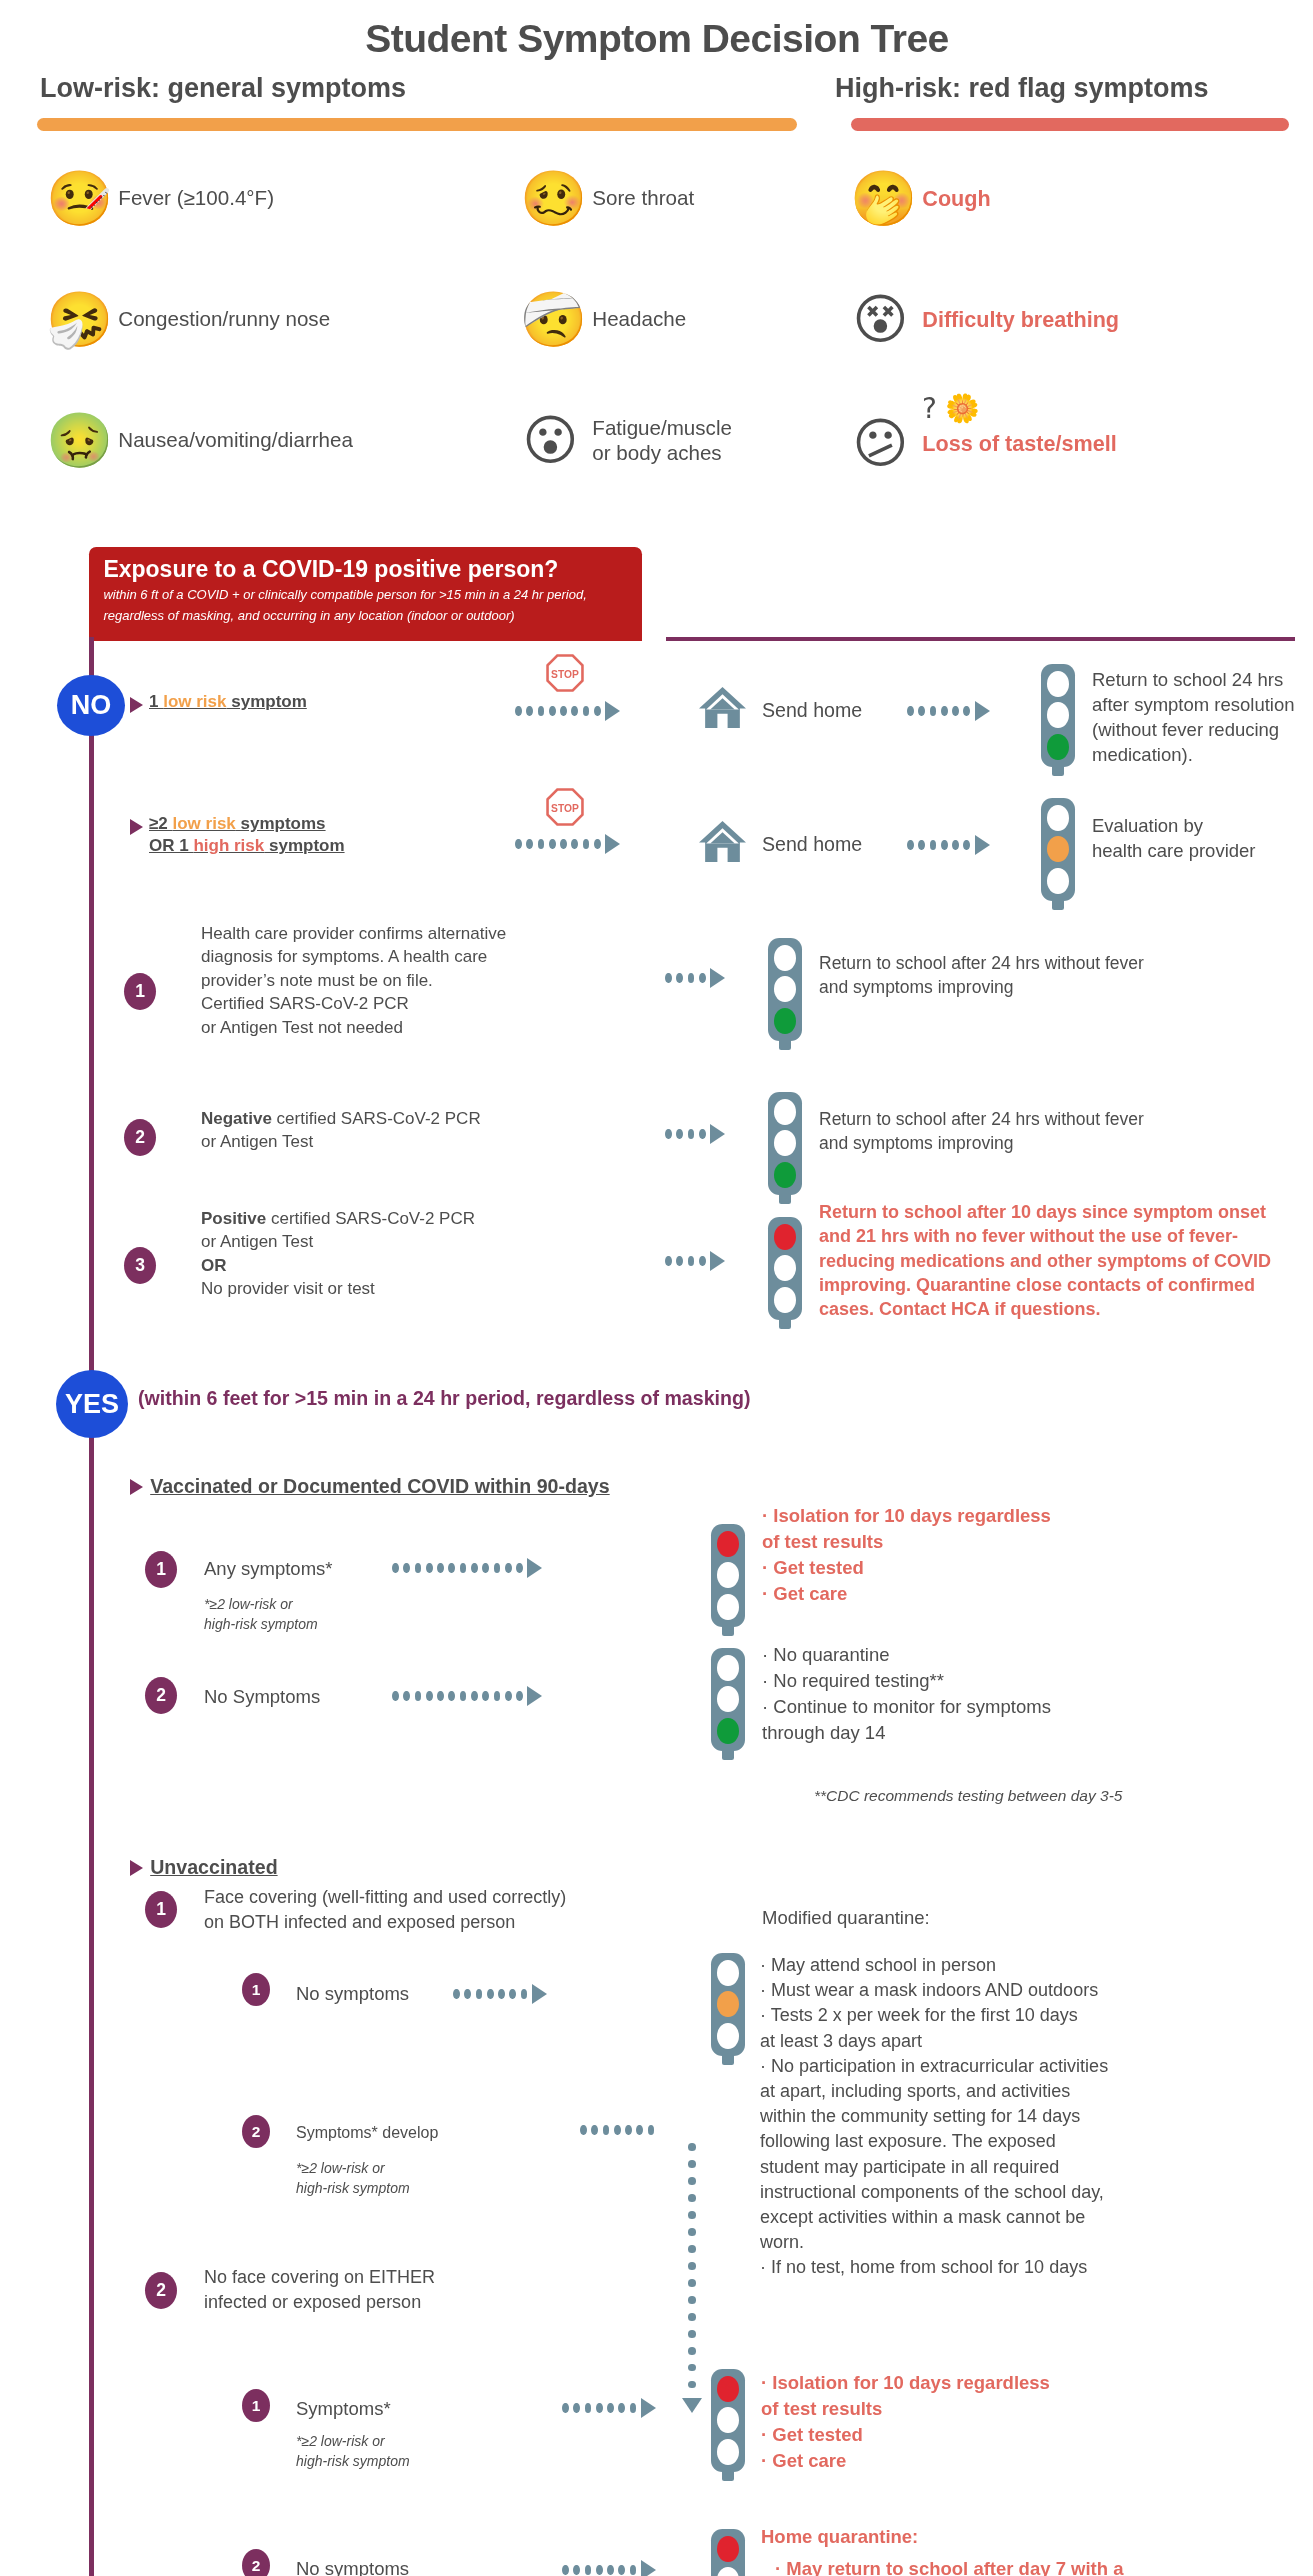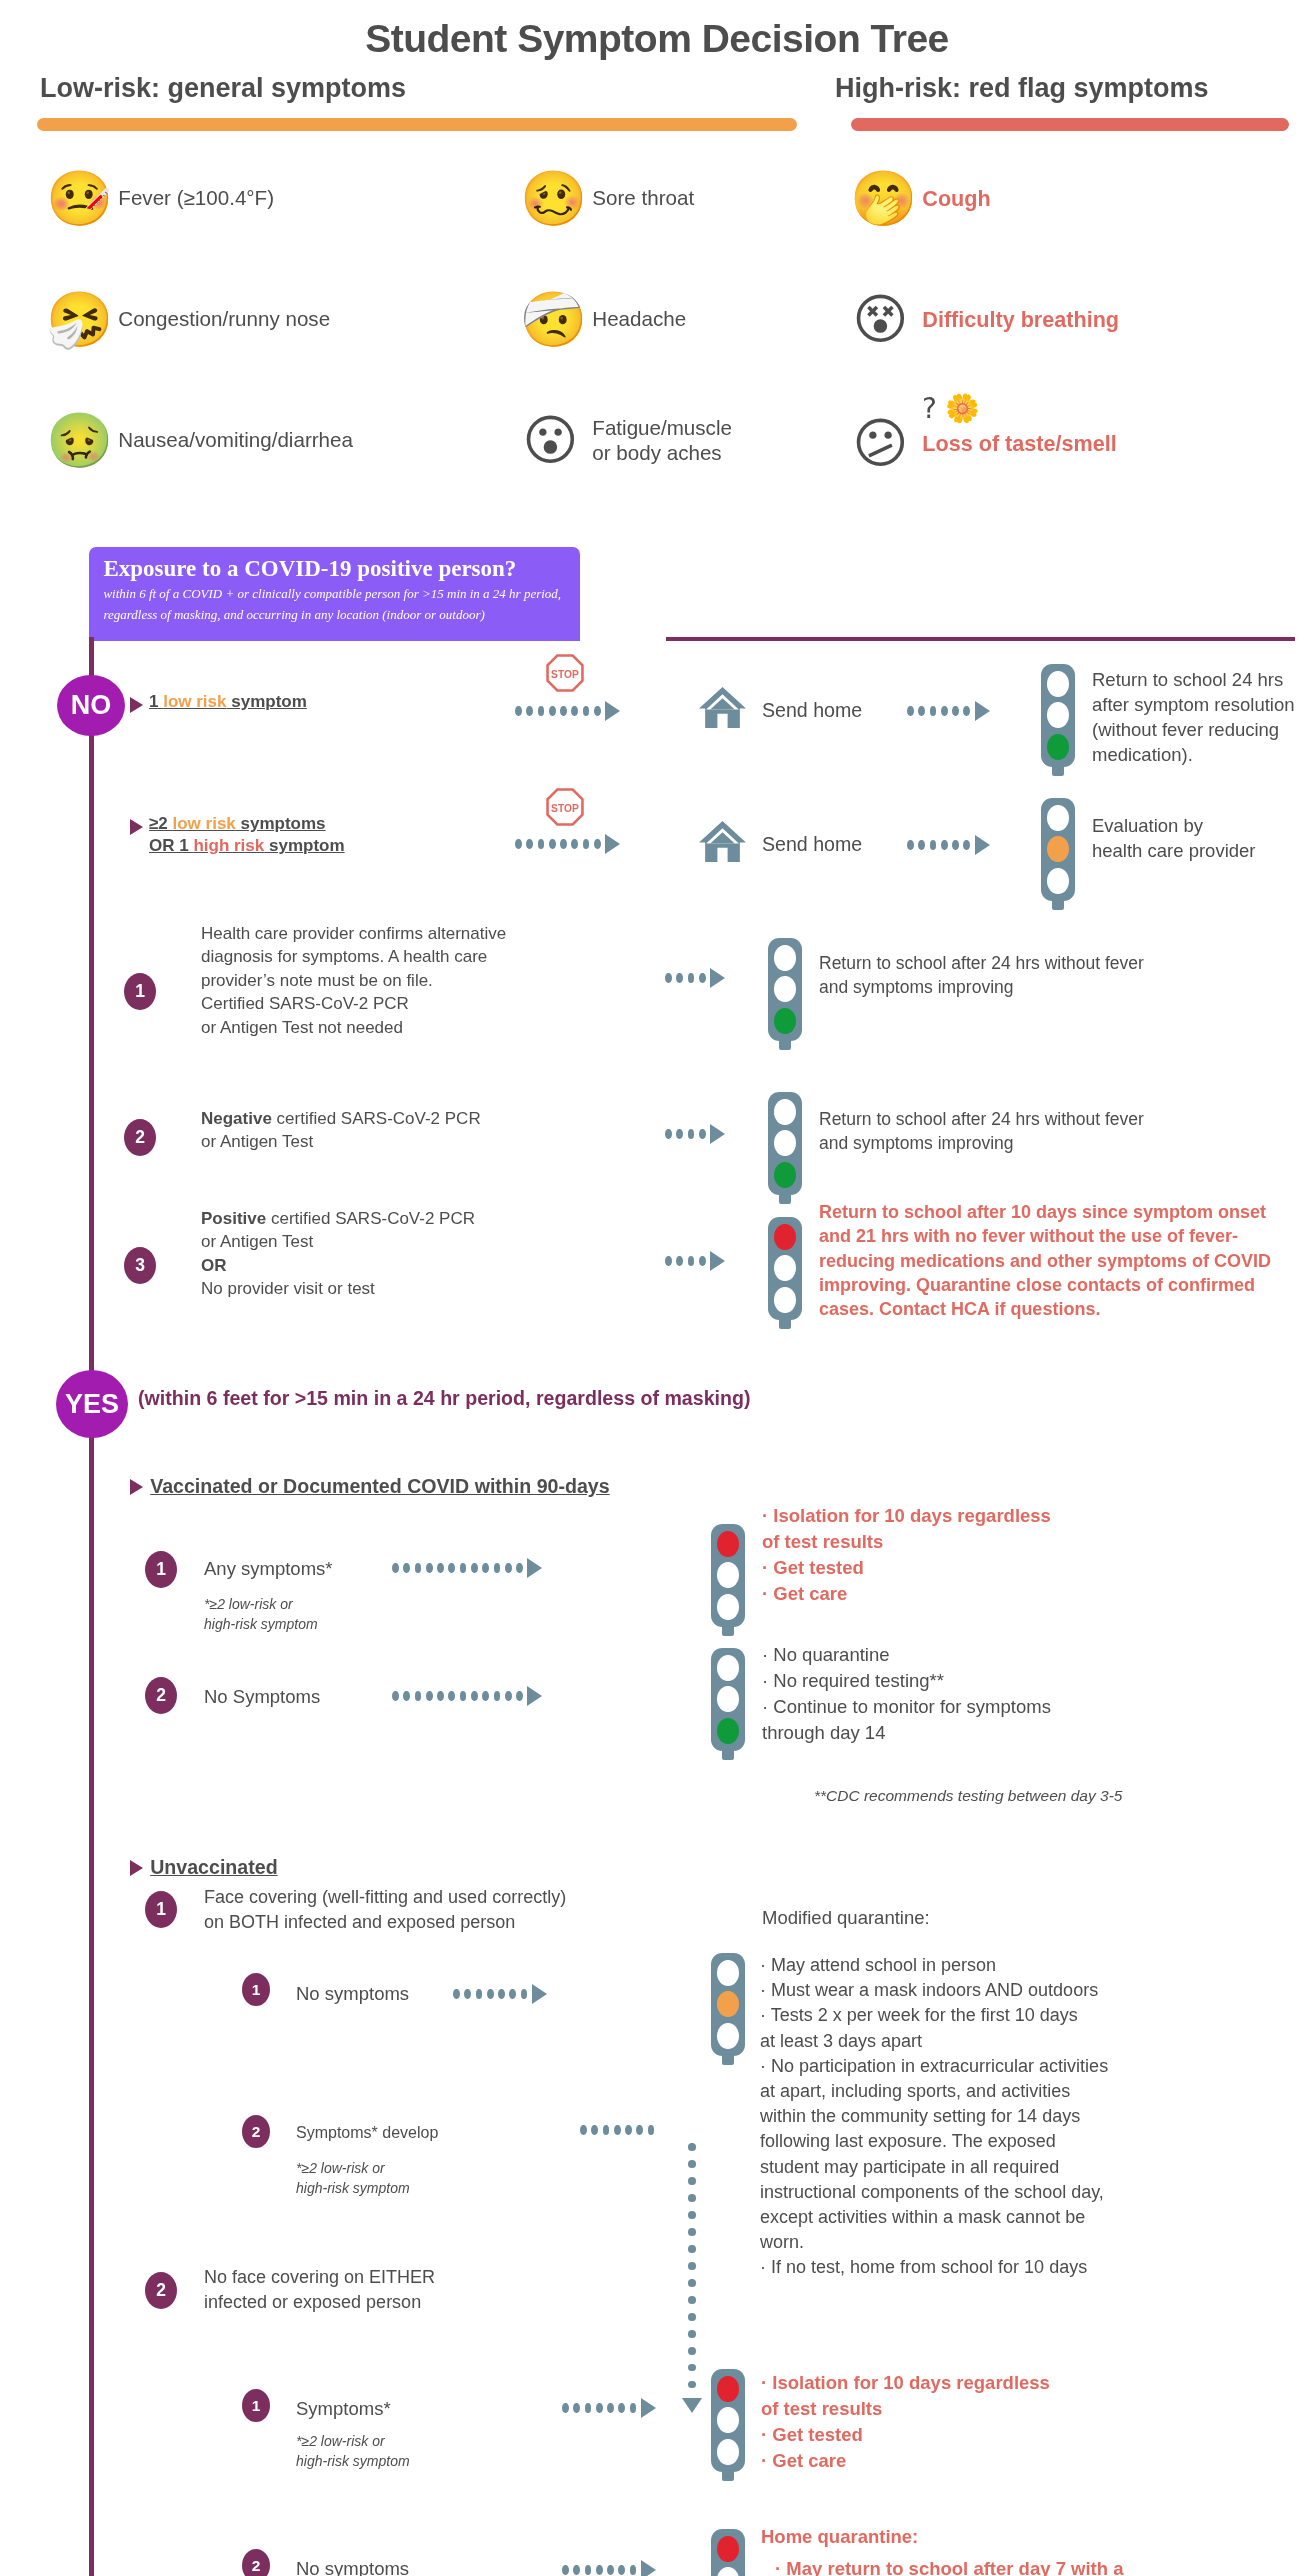--- a/index.html
+++ b/index.html
@@ -26,33 +26,33 @@
 
   
   .sym{ position:absolute; display:flex; align-items:center; }
   .sym .face{ font-size:54px; line-height:57px; width:61px; text-align:center;
               font-family:"DejaVu Sans", sans-serif; }
   .sym .lbl{ font-size:20.6px; color:#4d4d4d; margin-left:11.3px; line-height:1.18; }
   .sym.high .lbl{ color:#e2695f; font-weight:bold; font-size:21.6px; }
 
   
   #exposure-banner{
-    position:absolute; left:89px; top:547px; width:491px; height:94px;
-    background:#8b5cf6; border-radius:7.2px 7.2px 0 0; padding:9.3px 14.4px 0 14.4px; color:#fff;font-family:Liberation Serif, serif;
+    position:absolute; left:89px; top:547px; width:553px; height:94px;
+    background:#b91c1c; border-radius:7.2px 7.2px 0 0; padding:9.3px 14.4px 0 14.4px; color:#fff;
   }
   #exposure-banner .q{ font-size:23px; font-weight:bold; }
   #exposure-banner .sub{ font-size:13px; font-style:italic; line-height:1.35; margin-top:3.1px; }
   #banner-underline{ position:absolute; left:666px; top:637px; width:629px; height:4.1px; background:#7c2f5f; }
 
   
   #spine{ position:absolute; left:89px; top:637px; width:5.2px; height:2299px; background:#7c2f5f; }
 
   
   .pill{ position:absolute; width:68px; height:61px; border-radius:50%;
-         background:#a21caf; color:#fff; font-size:27px; font-weight:bold;
+         background:#1d4ed8; color:#fff; font-size:27px; font-weight:bold;
          display:flex; align-items:center; justify-content:center; }
   #pill-no{ left:57px; top:675px; }
   #pill-yes{ left:56px; top:1370px; width:72px; height:68px; }
 
   
   .tri{ width:0; height:0; border-left:13.4px solid #7c2f5f;
         border-top:8.8px solid transparent; border-bottom:8.8px solid transparent; }
 
   
   .branch-label{ position:absolute; font-size:17px; font-weight:bold; color:#4d4d4d; line-height:1.3;text-decoration:underline; }

